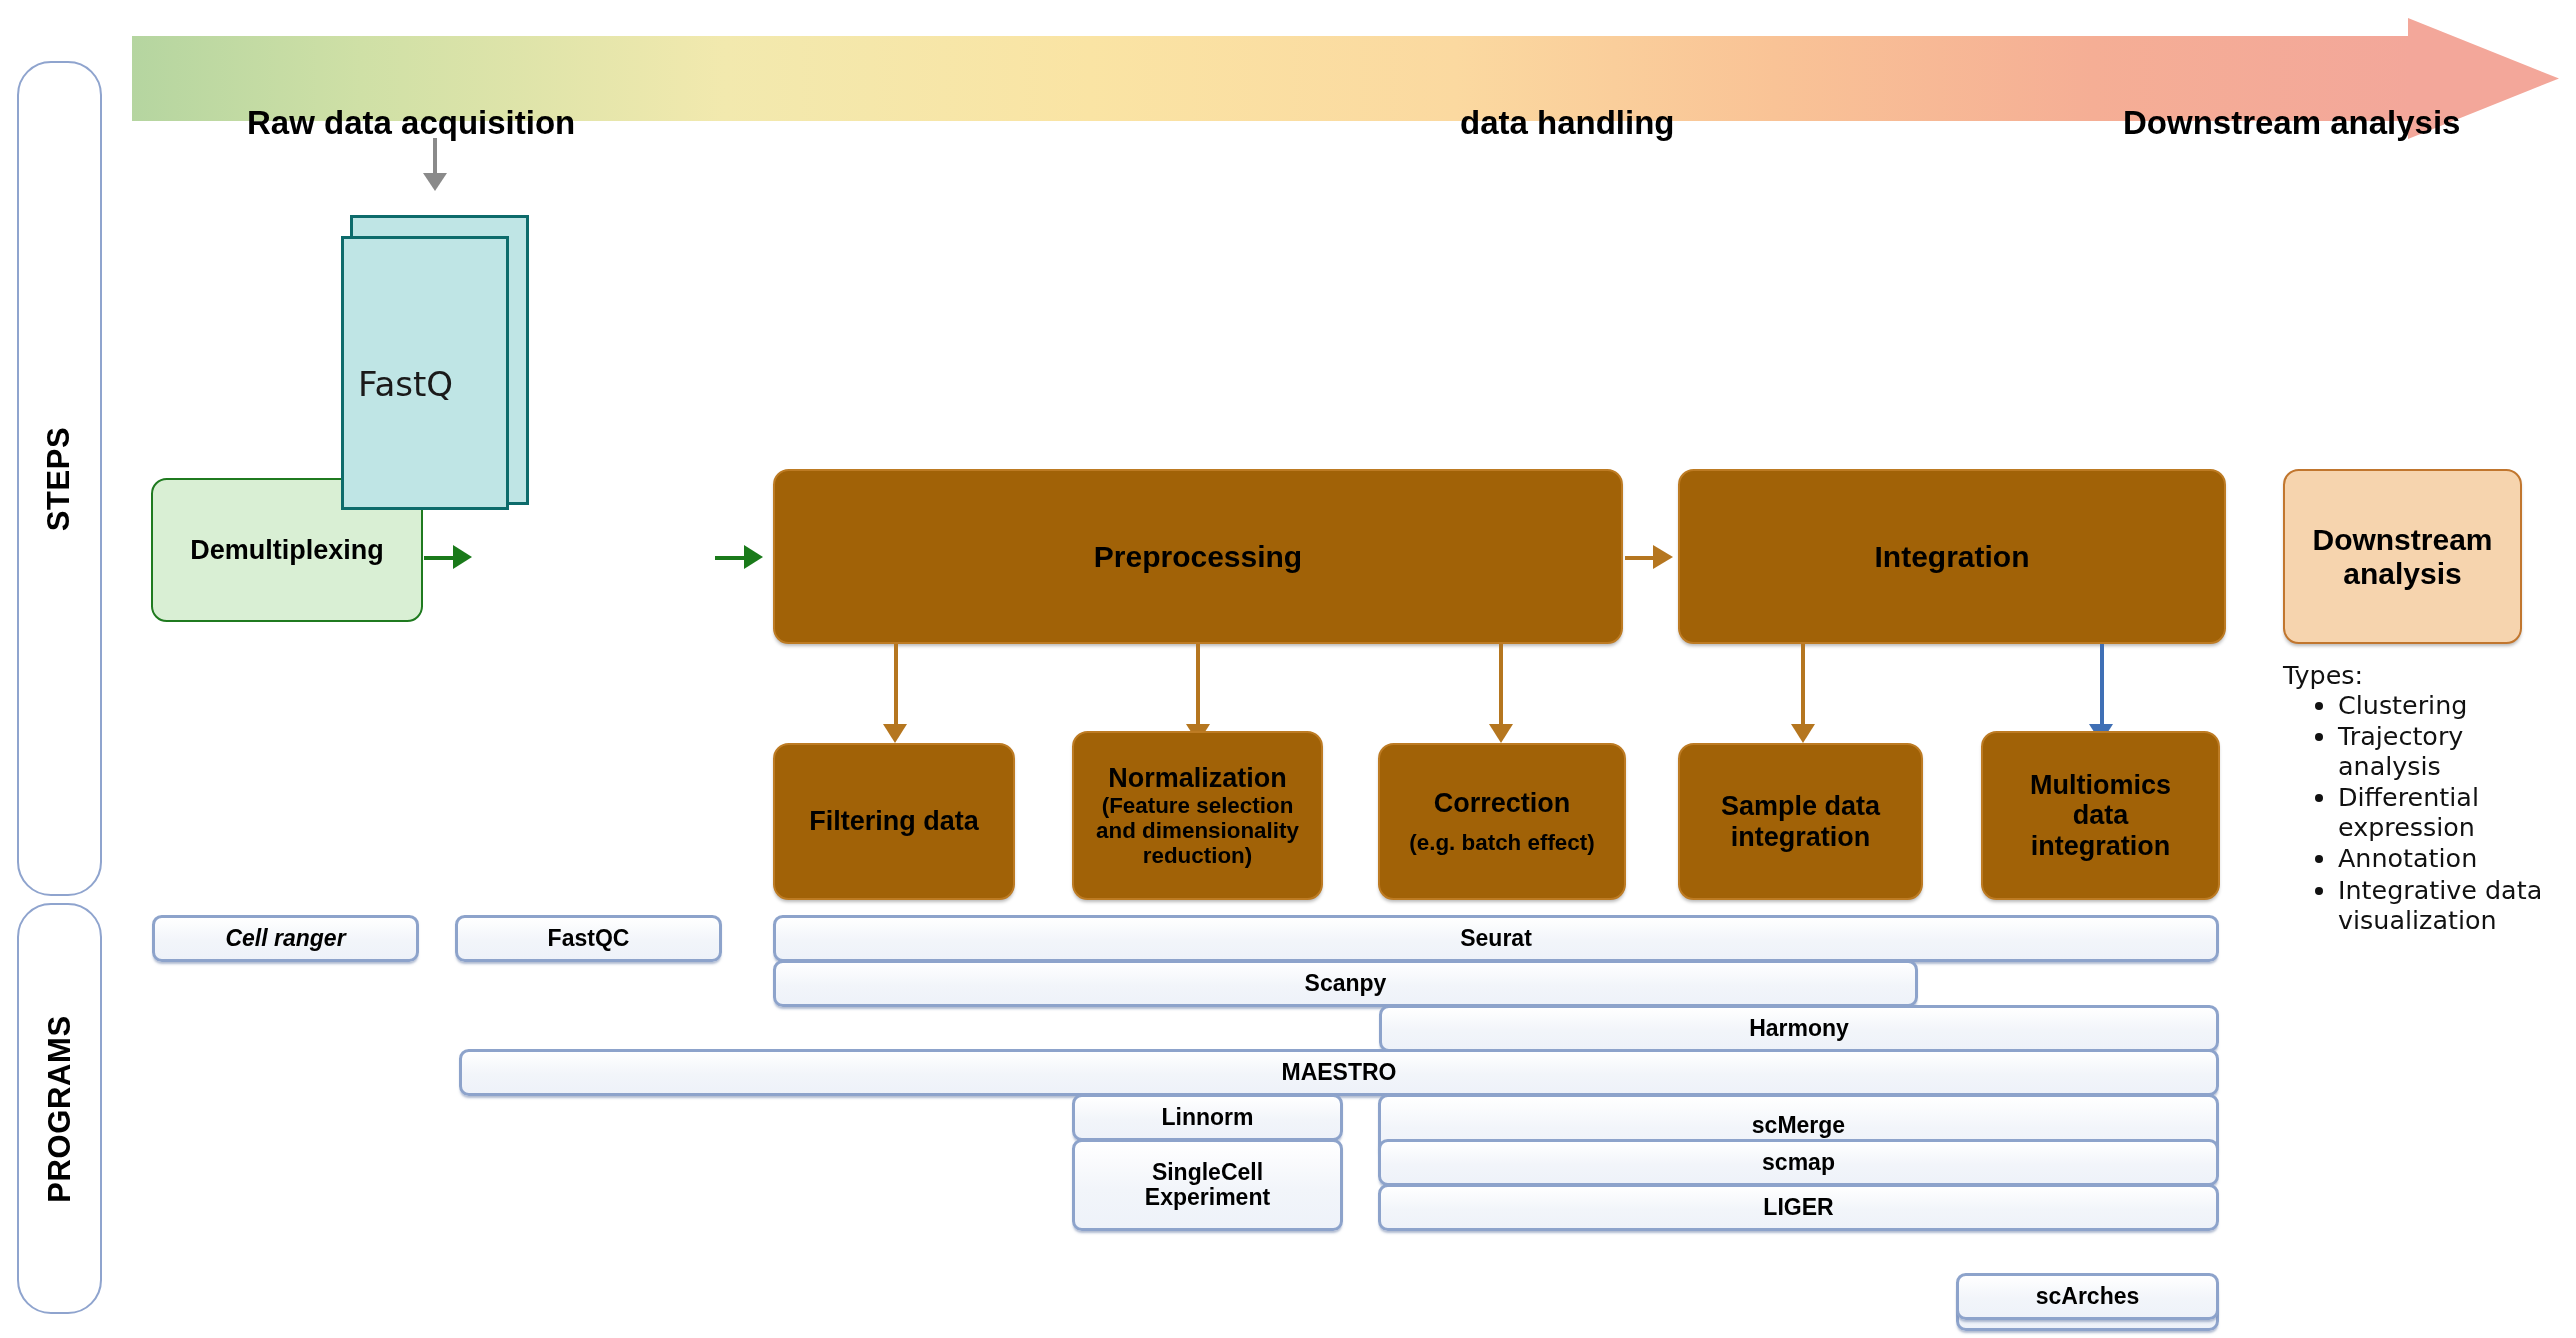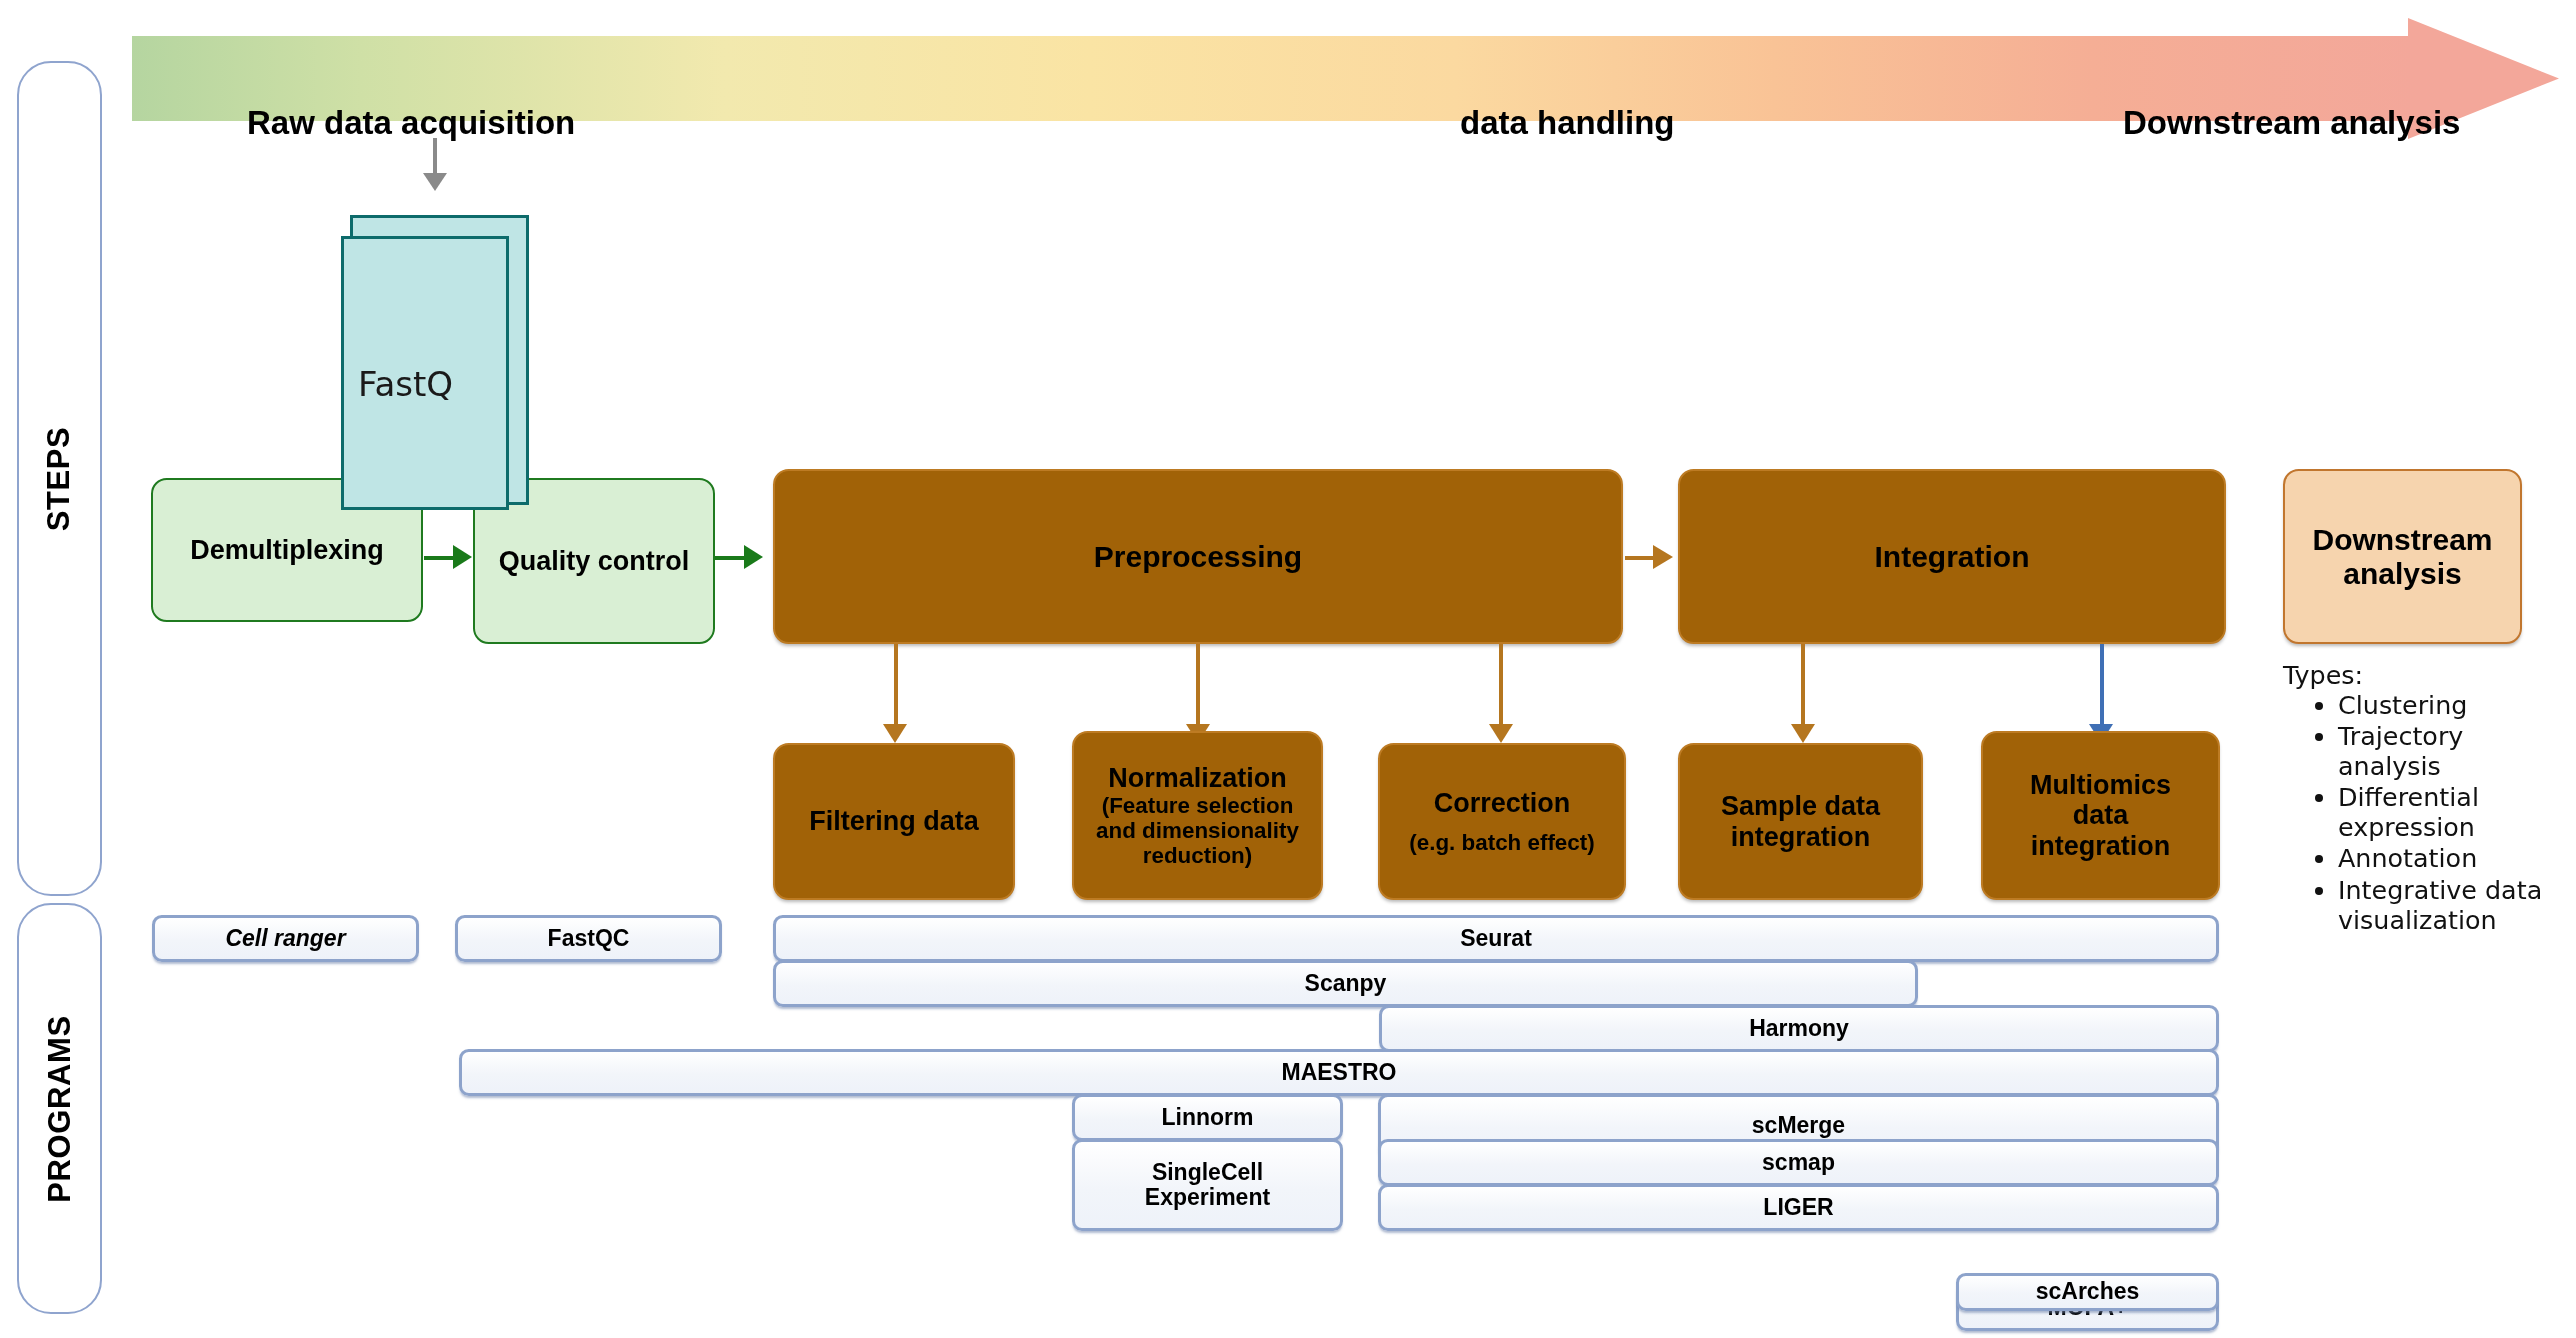--- a/index.html
+++ b/index.html
@@ -160,23 +160,20 @@
   <div class="ln v-line" style="left:433px; top:138px; height:38px; background:#8a8a8a;"></div>
   <div class="tri-down" style="left:423px; top:173px; border-top:18px solid #8a8a8a;"></div>
 
   <div class="fq" style="left:350px; top:215px; width:179px; height:290px; z-index:3;"></div>
   <div class="fq" style="left:341px; top:236px; width:168px; height:274px; z-index:4;"></div>
   <div class="fq-label" style="left:358px; top:364px; z-index:5;">FastQ</div>
 
   <div class="box green" style="left:151px; top:478px; width:272px; height:144px; font-size:27px; z-index:2;">
     <span>Demultiplexing</span>
   </div>
-  <div class="box green" style="left:473px; top:478px; width:242px; height:166px; font-size:27px; z-index:2;">
-    <span>Quality control</span>
-  </div>
 
   <div class="ln h-line" style="left:424px; top:556px; width:31px; background:#1a7a1a;"></div>
   <div class="tri-right" style="left:453px; top:545px; border-left:19.4px solid #1a7a1a;"></div>
 
   <div class="ln h-line" style="left:715px; top:556px; width:31px; background:#1a7a1a;"></div>
   <div class="tri-right" style="left:744px; top:545px; border-left:19.4px solid #1a7a1a;"></div>
 
   <div class="box amber" style="left:773px; top:469px; width:850px; height:175px; font-size:30px;">
     <span>Preprocessing</span>
   </div>
@@ -285,18 +282,18 @@
   </div>
 
   <div class="pbar" style="left:1378px; top:1184px; width:841px; height:47px; font-size:23px;">
     <span>LIGER</span>
   </div>
 
   <div class="pbar" style="left:1956px; top:1284px; width:263px; height:47px; font-size:23px;">
     <span>MOFA+</span>
   </div>
 
-  <div class="pbar" style="left:1956px; top:1273px; width:263px; height:38px; font-size:23px;">
+  <div class="pbar" style="left:1956px; top:1273px; width:263px; height:47px; font-size:23px;">
     <span>scArches</span>
   </div>
 
 </div>
 
 
 </body></html>

